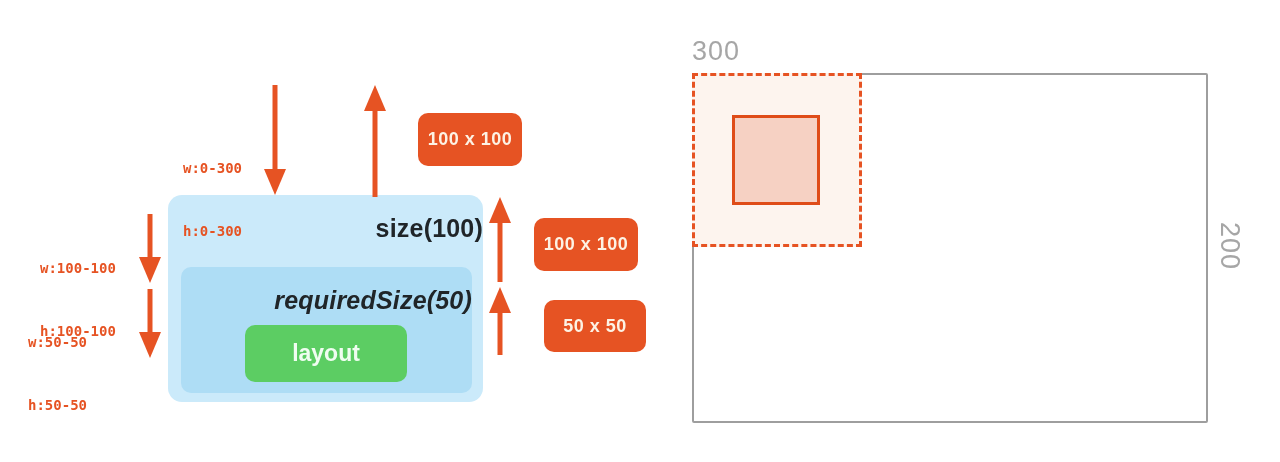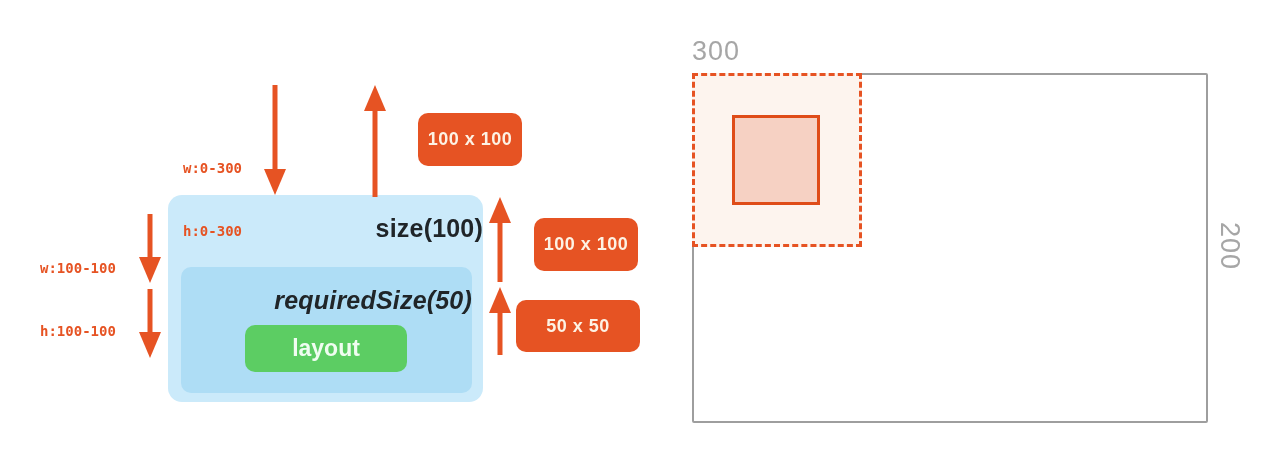--- a/index.html
+++ b/index.html
@@ -16,21 +16,21 @@
   
   .outer-box {
     left: 168px; top: 195px; width: 315px; height: 207px;
     background: var(--blue-outer); border-radius: 14px;
   }
   .inner-box {
     left: 181px; top: 267px; width: 291px; height: 126px;
     background: var(--blue-inner); border-radius: 10px;
   }
   .green-box {
-    left: 245px; top: 325px; width: 162px; height: 47px;
+    left: 245px; top: 325px; width: 162px; height: 57px;
     background: var(--green); border-radius: 10px;
     display: flex; align-items: center; justify-content: center;
     color: var(--green-text); font-size: 23px; font-weight: bold;
   }
   .box-label {
     text-align: right; color: var(--dark);
     font-size: 25px; font-weight: bold; letter-spacing: 0.2px;
   }
   .size-label { left: 168px; top: 214px; width: 315px; }
   .required-label { left: 181px; top: 286px; width: 291px; font-style: italic; }
@@ -46,21 +46,21 @@
 
   .badge {
     background: var(--accent); border-radius: 10px;
     display: flex; align-items: center; justify-content: center;
     color: var(--badge-text); font-size: 18px; font-weight: bold;
     letter-spacing: 0.5px;
     margin-left: 20px;
   }
   .badge-top  { left: 398px; top: 113px; width: 104px; height: 53px; }
   .badge-mid  { left: 514px; top: 218px; width: 104px; height: 53px; }
-  .badge-bot  { left: 496px; top: 300px; width: 124px; height: 52px; }
+  .badge-bot  { left: 524px; top: 300px; width: 102px; height: 52px; }
 
   .arrow { position: absolute; }
   .arrow line    { stroke: var(--accent); stroke-width: 5; }
   .arrow polygon { fill: var(--accent); }
 
   
   .parent-rect {
     left: 692px; top: 73px; width: 516px; height: 350px;
     border: 2px solid var(--gray-line); border-radius: 2px;
     background: #ffffff; box-sizing: border-box;
@@ -102,20 +102,24 @@
   <div class="abs olabel olabel-top">
     <div>w:0-300</div>
     <div>h:0-300</div>
   </div>
 
   <div class="abs olabel olabel-mid">
     <div>w:100-100</div>
     <div>h:100-100</div>
   </div>
 
+  <div class="abs olabel olabel-bot">
+    <div>w:50-50</div>
+    <div>h:50-50</div>
+  </div>
 
   <svg class="arrow" style="left:262px; top:85px;" width="26" height="110" viewBox="0 0 26 110">
     <line x1="13" y1="0" x2="13" y2="86"></line>
       <polygon points="2,84 24,84 13,110"></polygon>
   </svg>
 
   <svg class="arrow" style="left:362px; top:85px;" width="26" height="112" viewBox="0 0 26 112">
     <line x1="13" y1="24" x2="13" y2="112"></line>
       <polygon points="2,26 24,26 13,0"></polygon>
   </svg>

